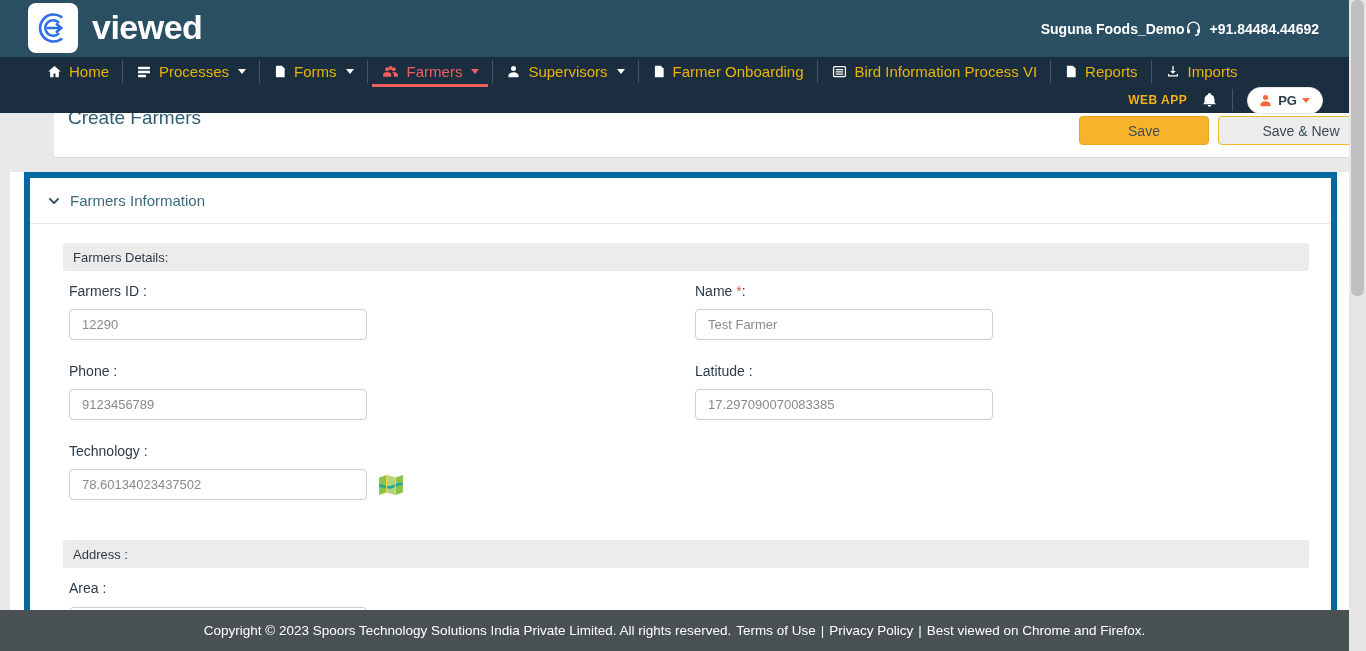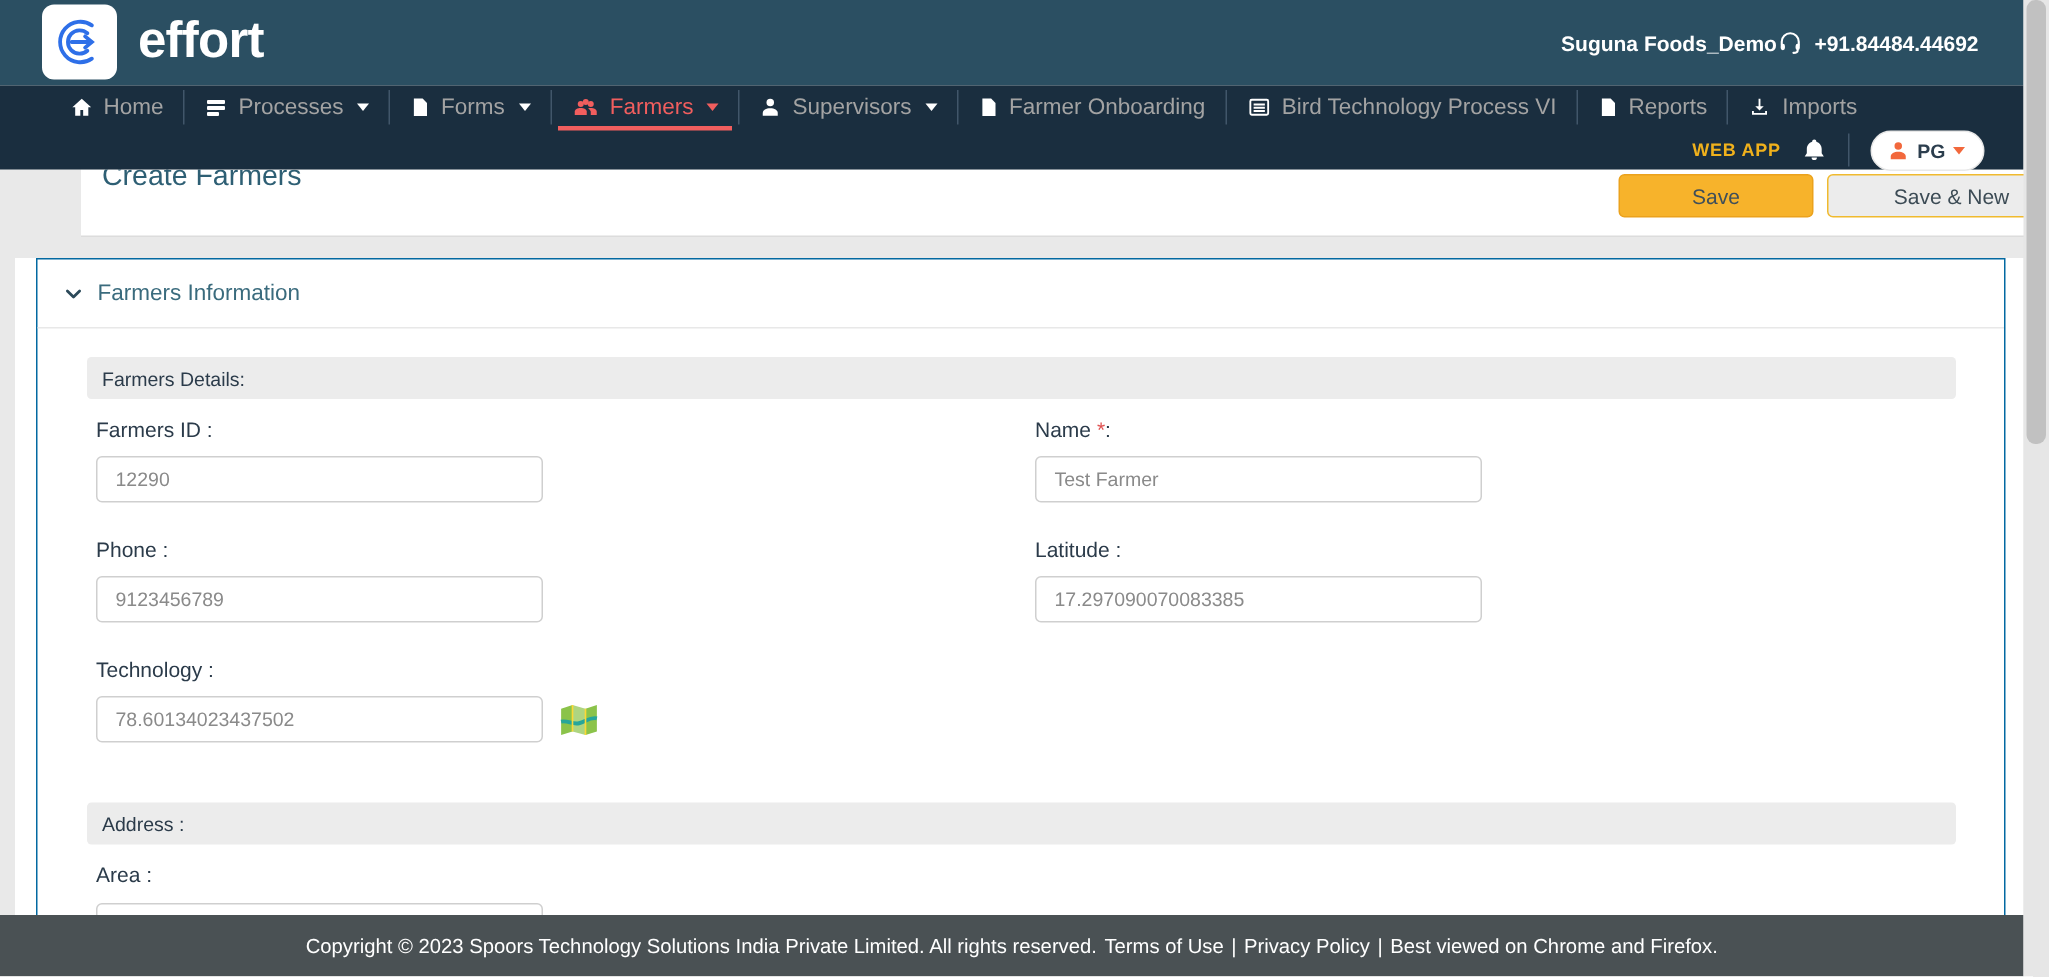--- a/index.html
+++ b/index.html
@@ -10,21 +10,21 @@
   .topbar { position:absolute; left:0; top:0; width:1349px; height:57px; background:#2b4f62; z-index:10; display:flex; align-items:center; }
   .logo-box { position:absolute; left:28px; top:3px; width:50px; height:50px; background:#fff; border-radius:8px; display:flex; align-items:center; justify-content:center; }
   .brand { position:absolute; left:92px; top:8px; font-size:34px; font-weight:700; color:#fff; letter-spacing:-0.5px; }
   .top-right { position:absolute; right:30px; top:0; height:57px; display:flex; align-items:center; }
   .org-name { color:#fff; font-size:14px; font-weight:600; }
   .phone-wrap { display:flex; align-items:center; gap:8px; color:#fff; font-size:14px; font-weight:600; }
 
   
   .navbar { position:absolute; left:0; top:57px; width:1349px; height:56px; background:#1a2e3f; z-index:10; }
   .nav-row1 { position:absolute; left:34px; top:0; height:29px; display:flex; align-items:stretch; }
-  .nav-item { position:relative; display:flex; align-items:center; gap:7px; padding:0 13px; color:#a3a3a3; font-size:15px; font-weight:500; cursor:pointer; white-space:nowrap; }
+  .nav-item { position:relative; display:flex; align-items:center; gap:7px; padding:0 13px; color:#eab308; font-size:15px; font-weight:500; cursor:pointer; white-space:nowrap; }
   .nav-item svg { flex:0 0 auto; }
   .nav-div { width:1px; background:#41566a; margin:3px 0; }
   .nav-item.active { color:#f15e5e; }
   .nav-item.active .underline { position:absolute; left:4px; right:4px; bottom:-1px; height:3px; background:#f15e5e; }
   .caret { width:0; height:0; border-left:4px solid transparent; border-right:4px solid transparent; border-top:5px solid #fff; margin-left:2px; }
   .nav-item.active .caret { border-top-color:#f15e5e; }
   .nav-row2 { position:absolute; right:26px; top:30px; height:26px; display:flex; align-items:center; gap:14px; }
   .webapp { color:#f0b11c; font-size:12px; font-weight:700; letter-spacing:0.5px; }
   .row2-div { width:1px; height:22px; background:#41566a; }
   .user-pill { display:flex; align-items:center; gap:5px; background:#fff; border:1px solid #e8e8e8; border-radius:15px; height:27px; padding:0 12px 0 10px; cursor:pointer; }
@@ -33,21 +33,21 @@
 
   
   .title-band { position:absolute; left:10px; top:113px; width:1339px; height:45px; background:#fff; border-bottom:1px solid #dcdcdc; overflow:hidden; z-index:1;margin-left:44px; }
   .page-title { margin:-6px 0 0 14px; font-size:19px; font-weight:500; color:#2e5f74; }
   .btn { position:absolute; height:29px; border-radius:4px; font-size:14px; font-weight:500; display:flex; align-items:center; justify-content:center; cursor:pointer; font-family:"Liberation Sans", sans-serif; }
   .btn-save { left:1025px; top:3px; width:130px; background:#f7b32b; border:1px solid #eba21d; color:#3f4f5a; }
   .btn-savenew { left:1164px; top:3px; width:166px; background:#ececec; border:1px solid #f0ba2e; color:#3c4b55; }
 
   
   .main-panel { position:absolute; left:10px; top:172px; width:1339px; height:479px; background:#fff; z-index:1; }
-  .card { position:absolute; left:14px; top:0; width:1313px; height:478px; background:#fff; border:1px solid #0369a1; }
+  .card { position:absolute; left:14px; top:0; width:1313px; height:478px; background:#fff; border:6px solid #0369a1; }
   .card-header { display:flex; align-items:center; gap:9px; height:46px; padding-left:17px; border-bottom:1px solid #e8e8e8; cursor:pointer; }
   .card-title { font-size:15px; font-weight:500; color:#3a6b7d; }
 
   .group-bar { position:absolute; left:33px; width:1246px; height:28px; background:#ececec; border-radius:3px; display:flex; align-items:center; padding-left:10px; font-size:13px; font-weight:500; color:#2b3b4a; }
   .bar-details { top:65px; }
   .bar-address { top:362px; }
 
   .f-label { position:absolute; font-size:14px; font-weight:500; color:#2b3b4a; }
   .req { color:#e05252; }
   .f-input { position:absolute; width:298px; height:31px; border:1px solid #cfcfcf; border-radius:4px; padding:0 12px; font-size:13px; color:#8a8a8a; background:#fff; font-family:"Liberation Sans", sans-serif; outline:none; }
@@ -74,21 +74,21 @@
 
   <div class="topbar">
     <div class="logo-box">
       <svg width="36" height="36" viewBox="0 0 24 24" fill="none" stroke="#2e6fe8" stroke-width="1.7" stroke-linecap="round">
         <path d="M17.5 4.6 A 9 9 0 1 0 17.5 19.4"></path>
         <path d="M15.5 8.1 A 5.2 5.2 0 1 0 15.5 15.9"></path>
         <path d="M8.5 12 H 17"></path>
         <path d="M14.5 9.5 L 17.5 12 L 14.5 14.5"></path>
       </svg>
     </div>
-    <div class="brand">effort</div>
+    <div class="brand">viewed</div>
     <div class="top-right">
       <span class="org-name">Suguna Foods_Demo</span>
       <span class="phone-wrap">
         <svg width="17" height="17" viewBox="0 0 24 24" fill="none" stroke="#fff" stroke-width="2" stroke-linecap="round">
           <path d="M4 14v-3a8 8 0 0 1 16 0v3"></path>
           <rect x="3" y="13" width="4" height="6" rx="2" fill="#fff" stroke="none"></rect>
           <rect x="17" y="13" width="4" height="6" rx="2" fill="#fff" stroke="none"></rect>
           <path d="M19 19c0 2-2 2.5-4 2.5"></path>
         </svg>
         <span>+91.84484.44692</span>
@@ -150,21 +150,21 @@
             <path d="M5 2h10l5 5v15H5z"></path>
           </svg>
         <span>Farmer Onboarding</span>
       </div>
       <div class="nav-div"></div>
       <div class="nav-item">
         <svg width="17" height="15" viewBox="0 0 24 24" fill="none" stroke="#fff" stroke-width="2">
             <rect x="2.5" y="4" width="19" height="16" rx="1.5"></rect>
             <path d="M6 9h12M6 12.5h12M6 16h12"></path>
           </svg>
-        <span>Bird Technology Process VI</span>
+        <span>Bird Information Process VI</span>
       </div>
       <div class="nav-div"></div>
       <div class="nav-item">
         <svg width="14" height="15" viewBox="0 0 24 24" fill="#fff">
             <path d="M5 2h10l5 5v15H5z"></path>
           </svg>
         <span>Reports</span>
       </div>
       <div class="nav-div"></div>
       <div class="nav-item">

